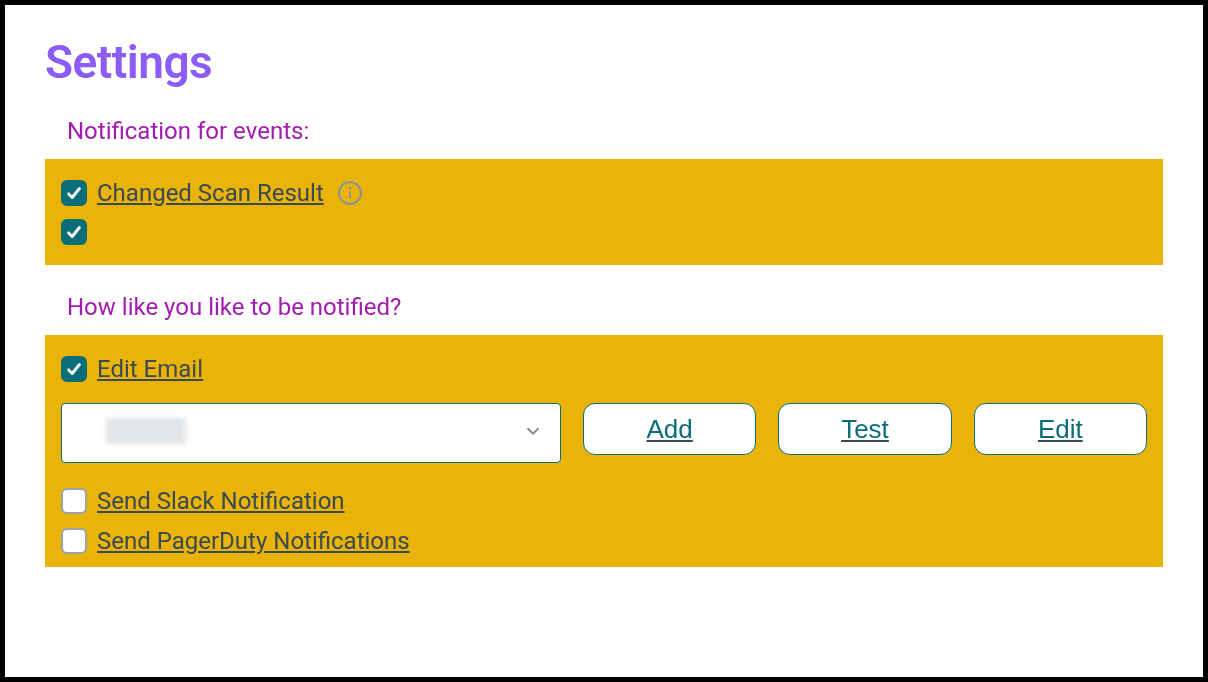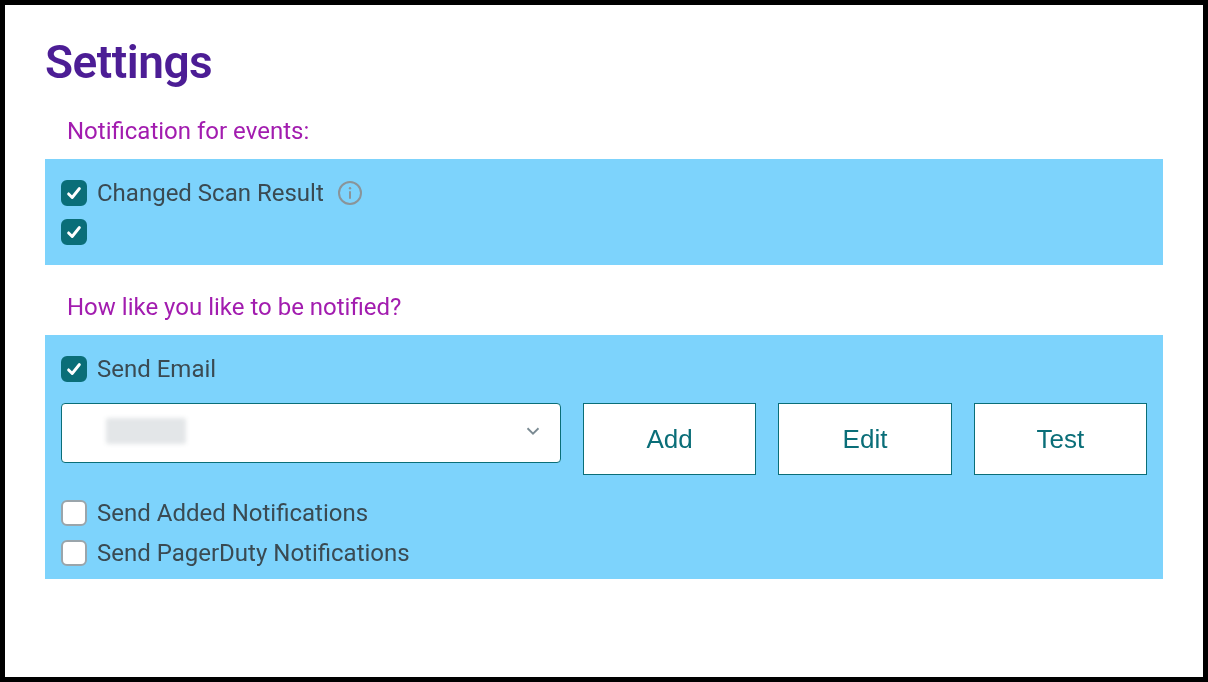--- a/index.html
+++ b/index.html
@@ -12,34 +12,35 @@
       background: #fff;
       width: 1208px;
       height: 682px;
       border: 5px solid #000;
       padding: 30px 40px 20px 40px;
       color: #3a4a52;
     }
     .page-title {
       font-size: 46px;
       font-weight: 600;
-      color: #4c1d95;
+      color: #8b5cf6;
       margin-bottom: 28px;
       letter-spacing: -0.5px;
     }
     .section-label {
       font-size: 24px;
       color: #a21caf;
       margin-left: 22px;
       margin-bottom: 14px;
     }
     .section-panel {
-      background: #7dd3fc;
+      background: #eab308;
       padding: 14px 16px;
       margin-bottom: 28px;
+      text-decoration: underline;
     }
     .option-row {
       display: flex;
       align-items: center;
       gap: 10px;
       padding: 6px 0;
     }
     .checkbox {
       width: 26px;
       height: 26px;
@@ -125,24 +126,24 @@
       color: #7a8a92;
     }
     .chevron-icon svg {
       width: 22px;
       height: 22px;
       stroke: currentColor;
       stroke-width: 2;
       fill: none;
     }
     .btn {
-      height: 72px;
+      height: 52px;
       flex: 1;
       border: 1.5px solid #0a6e78;
-      border-radius: 0;
+      border-radius: 12px;
       background: #fff;
       color: #0a6e78;
       font-size: 26px;
       font-weight: 400;
       cursor: pointer;
       display: flex;
       align-items: center;
       justify-content: center;
     }
   </style>
@@ -179,38 +180,38 @@
 
 <div class="section-label">How like you like to be notified?</div>
 
 <div class="section-panel" style="padding-bottom:6px;">
   <div class="option-row">
     <span class="checkbox checked">
       <svg viewBox="0 0 20 20">
           <polyline points="4,11 8,15 16,5"></polyline>
         </svg>
     </span>
-    <span class="option-label">Send Email</span>
+    <span class="option-label">Edit Email</span>
   </div>
 
   <div class="action-row">
     <div class="dropdown">
       <span class="dropdown-value"><span class="redacted"></span></span>
       <span class="chevron-icon">
         <svg viewBox="0 0 24 24">
             <polyline points="6,9 12,15 18,9"></polyline>
           </svg>
       </span>
     </div>
     <button class="btn">Add</button>
+    <button class="btn">Test</button>
     <button class="btn">Edit</button>
-    <button class="btn">Test</button>
   </div>
 
   <div class="option-row">
     <span class="checkbox unchecked"></span>
-    <span class="option-label">Send Added Notifications</span>
+    <span class="option-label">Send Slack Notification</span>
   </div>
   <div class="option-row">
     <span class="checkbox unchecked"></span>
     <span class="option-label">Send PagerDuty Notifications</span>
   </div>
 </div>
 
 </body></html>

